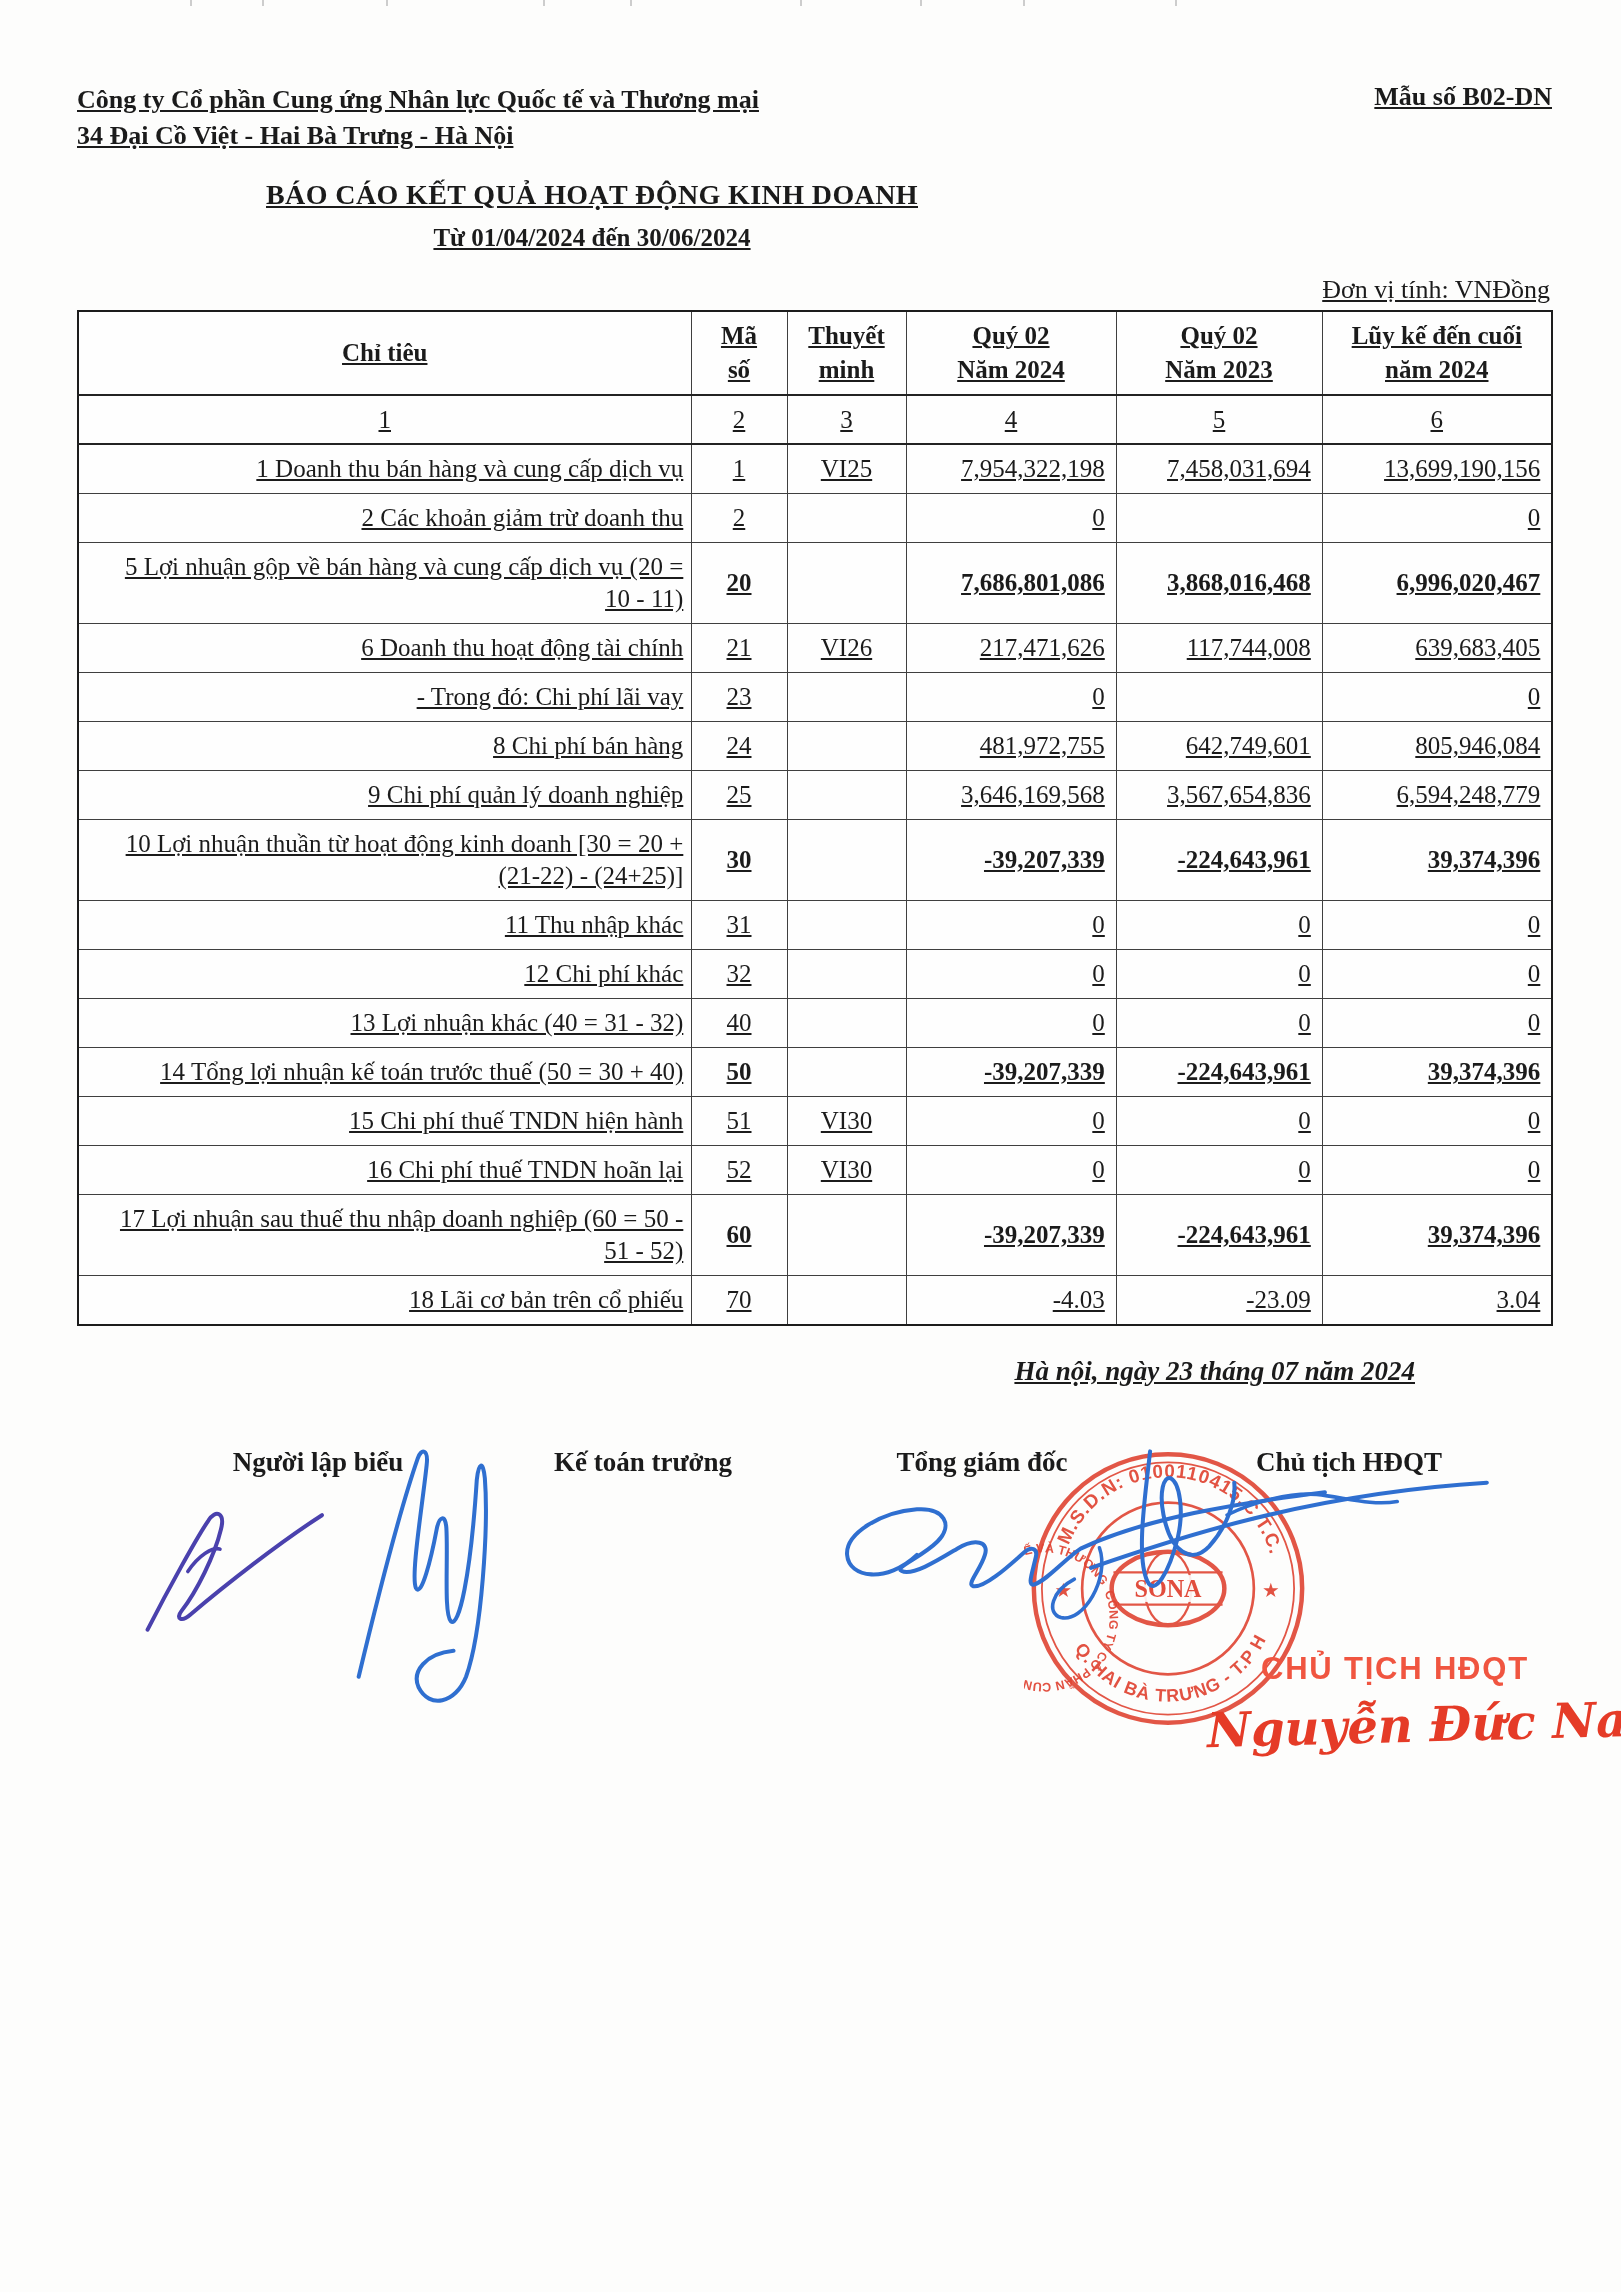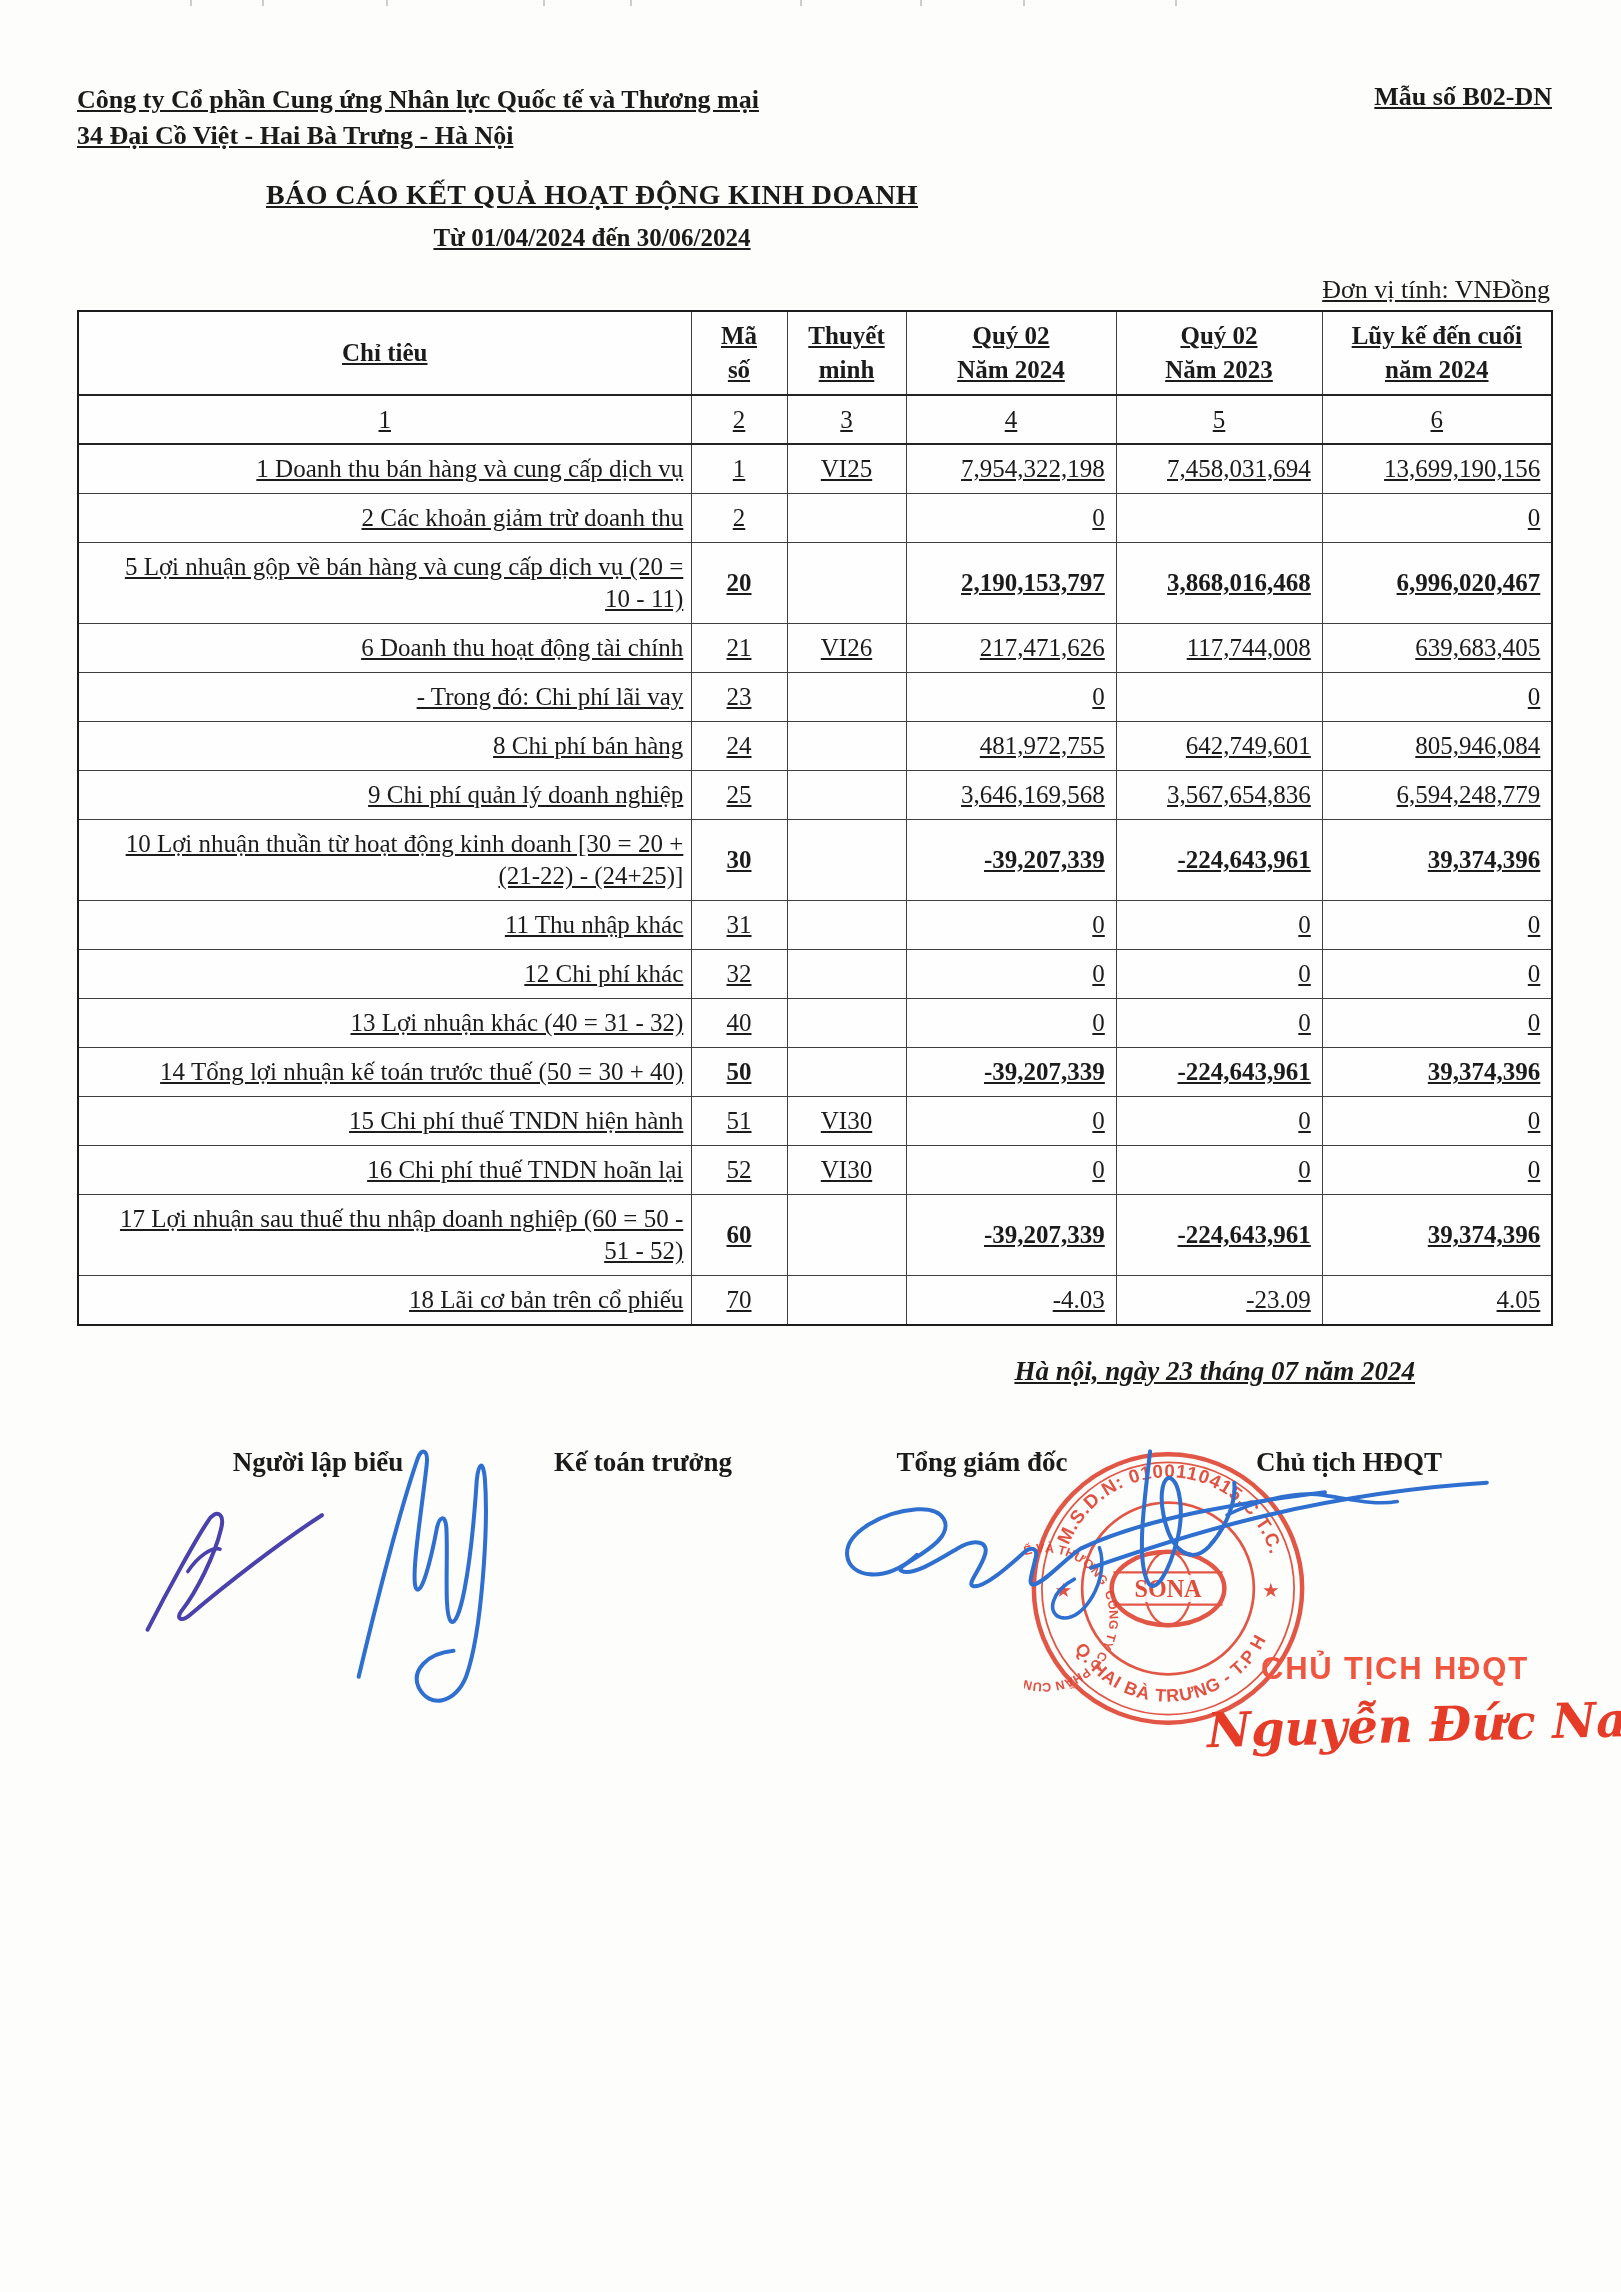--- a/index.html
+++ b/index.html
@@ -144,21 +144,21 @@
           <td class="td-center">2</td>
           <td class="td-center"></td>
           <td class="td-num">0</td>
           <td class="td-num"></td>
           <td class="td-num">0</td>
         </tr>
         <tr class="em">
           <td class="td-label">5 Lợi nhuận gộp về bán hàng và cung cấp dịch vụ (20 = 10 - 11)</td>
           <td class="td-center">20</td>
           <td class="td-center"></td>
-          <td class="td-num">2,190,153,797</td>
+          <td class="td-num">7,686,801,086</td>
           <td class="td-num">3,868,016,468</td>
           <td class="td-num">6,996,020,467</td>
         </tr>
         <tr>
           <td class="td-label">6 Doanh thu hoạt động tài chính</td>
           <td class="td-center">21</td>
           <td class="td-center">VI26</td>
           <td class="td-num">217,471,626</td>
           <td class="td-num">117,744,008</td>
           <td class="td-num">639,683,405</td>
@@ -250,21 +250,21 @@
           <td class="td-num">-39,207,339</td>
           <td class="td-num">-224,643,961</td>
           <td class="td-num">39,374,396</td>
         </tr>
         <tr>
           <td class="td-label">18 Lãi cơ bản trên cổ phiếu</td>
           <td class="td-center">70</td>
           <td class="td-center"></td>
           <td class="td-num">-4.03</td>
           <td class="td-num">-23.09</td>
-          <td class="td-num">4.05</td>
+          <td class="td-num">3.04</td>
         </tr>
       </tbody>
   </table>
 
   <div class="date-line">Hà nội, ngày 23 tháng 07 năm 2024</div>
 
   <div class="sign-area">
     <span class="role" style="left:318px">Người lập biểu</span>
     <span class="role" style="left:643px">Kế toán trưởng</span>
     <span class="role" style="left:982px">Tổng giám đốc</span>

